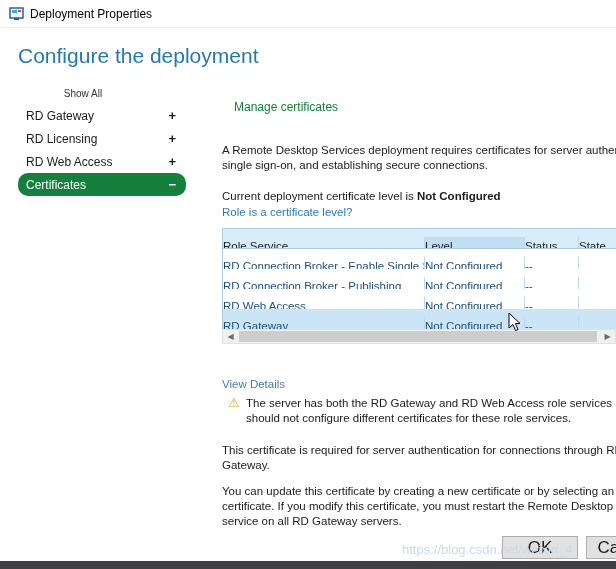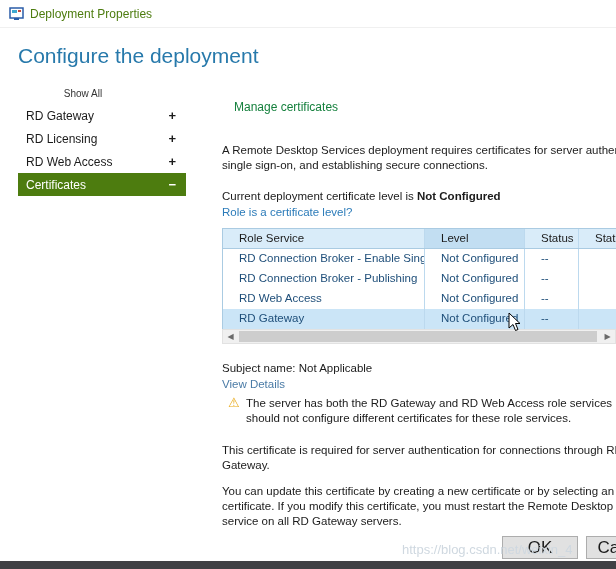--- a/index.html
+++ b/index.html
@@ -5,47 +5,47 @@
   * { margin:0; padding:0; box-sizing:border-box; }
   html,body { background:#888; }
   #window {
     position:relative; width:616px; height:569px; overflow:hidden;
     background:#ffffff; font-family:"Liberation Sans", sans-serif;
     color:#1b1b1b;
   }
   
   .titlebar { position:absolute; top:0; left:0; right:0; height:28px; background:#fff; border-bottom:1px solid #f0f0f0; }
   .app-icon { position:absolute; left:9px; top:6px; width:16px; height:16px; }
-  .title-text { position:absolute; left:30px; top:7px; font-size:12px; color:#4d7c0f; }
+  .title-text { position:absolute; left:30px; top:7px; font-size:12px; color:#000000; }
 
   
   .page-heading { position:absolute; left:18px; top:44px; font-size:21px; font-weight:400; color:#2779ab; white-space:nowrap; }
 
   
   .show-all { position:absolute; left:12px; top:88px; width:142px; text-align:center; font-size:10px; color:#333; cursor:pointer; }
   .sidebar { position:absolute; left:18px; top:104px; width:168px; }
   .side-item {
     height:23px; display:flex; align-items:center; justify-content:space-between;
     padding:0 10px 0 8px; font-size:12px; color:#1b1b1b; cursor:pointer;
   }
-  .side-item.selected { background:#4d7c0f; color:#ffffff; }
+  .side-item.selected { background:#15803d; color:#ffffff;border-radius:10px; }
   .side-toggle { font-size:13px; font-weight:bold; }
 
   
   .main-heading { position:absolute; left:222px; top:100px; font-size:12px; color:#15803d; white-space:nowrap;margin-left:12px; }
   .txt { position:absolute; left:222px; font-size:11.5px; color:#1b1b1b; white-space:nowrap; }
   .link { color:#2b7bb9; cursor:pointer; }
   .muted-link { color:#4a7ba6; cursor:pointer; }
   .bold { font-weight:bold; }
 
   
   .cert-table { position:absolute; left:222px; top:228px; width:445px; border:1px solid #aacbe2; font-size:11.5px; color:#1e4e79; background:#fff; }
   .t-row { display:flex; height:20px; line-height:19px; background:#fff; cursor:default; }
   .t-head { background:#d9ecf9; border-bottom:1px solid #aacbe2; color:#1b1b1b; cursor:pointer; }
-  .t-cell { padding-left:16px; overflow:hidden; white-space:nowrap; }
+  .t-cell { padding-left:0; overflow:hidden; white-space:nowrap;margin-top:8px; }
   .c-role   { width:202px; border-right:1px solid #bcd9ee; }
   .c-level  { width:100px; border-right:1px solid #bcd9ee; }
   .c-status { width:54px;  border-right:1px solid #bcd9ee; }
   .c-state  { width:60px; }
   .t-head .c-level { background:#c2def2; }
   .t-row.selected { background:#cbe5f7; }
 
   
   .hscroll { position:absolute; left:222px; top:329px; width:394px; height:15px; background:#f0f0f0; border:1px solid #e2e2e2; }
   .scroll-arrow { position:absolute; top:0; width:15px; height:13px; font-size:8px; line-height:13px; text-align:center; color:#6b6b6b; cursor:pointer; }
@@ -151,21 +151,20 @@
       <div class="t-cell c-state"></div>
     </div>
   </div>
 
   <div class="hscroll">
     <div class="scroll-arrow arrow-left">◀</div>
     <div class="scroll-thumb"></div>
     <div class="scroll-arrow arrow-right">▶</div>
   </div>
 
-  <div class="txt" style="top:362px;">Subject name: Not Applicable</div>
   <div class="txt muted-link" style="top:378px;">View Details</div>
 
   <div class="warn-icon">⚠</div>
   <div class="txt" style="top:397px; left:246px;">The server has both the RD Gateway and RD Web Access role services installed. You</div>
   <div class="txt" style="top:412px; left:246px;">should not configure different certificates for these role services.</div>
 
   <div class="txt" style="top:444px;">This certificate is required for server authentication for connections through RD</div>
   <div class="txt" style="top:459px;">Gateway.</div>
 
   <div class="txt" style="top:485px;">You can update this certificate by creating a new certificate or by selecting an existing</div>

